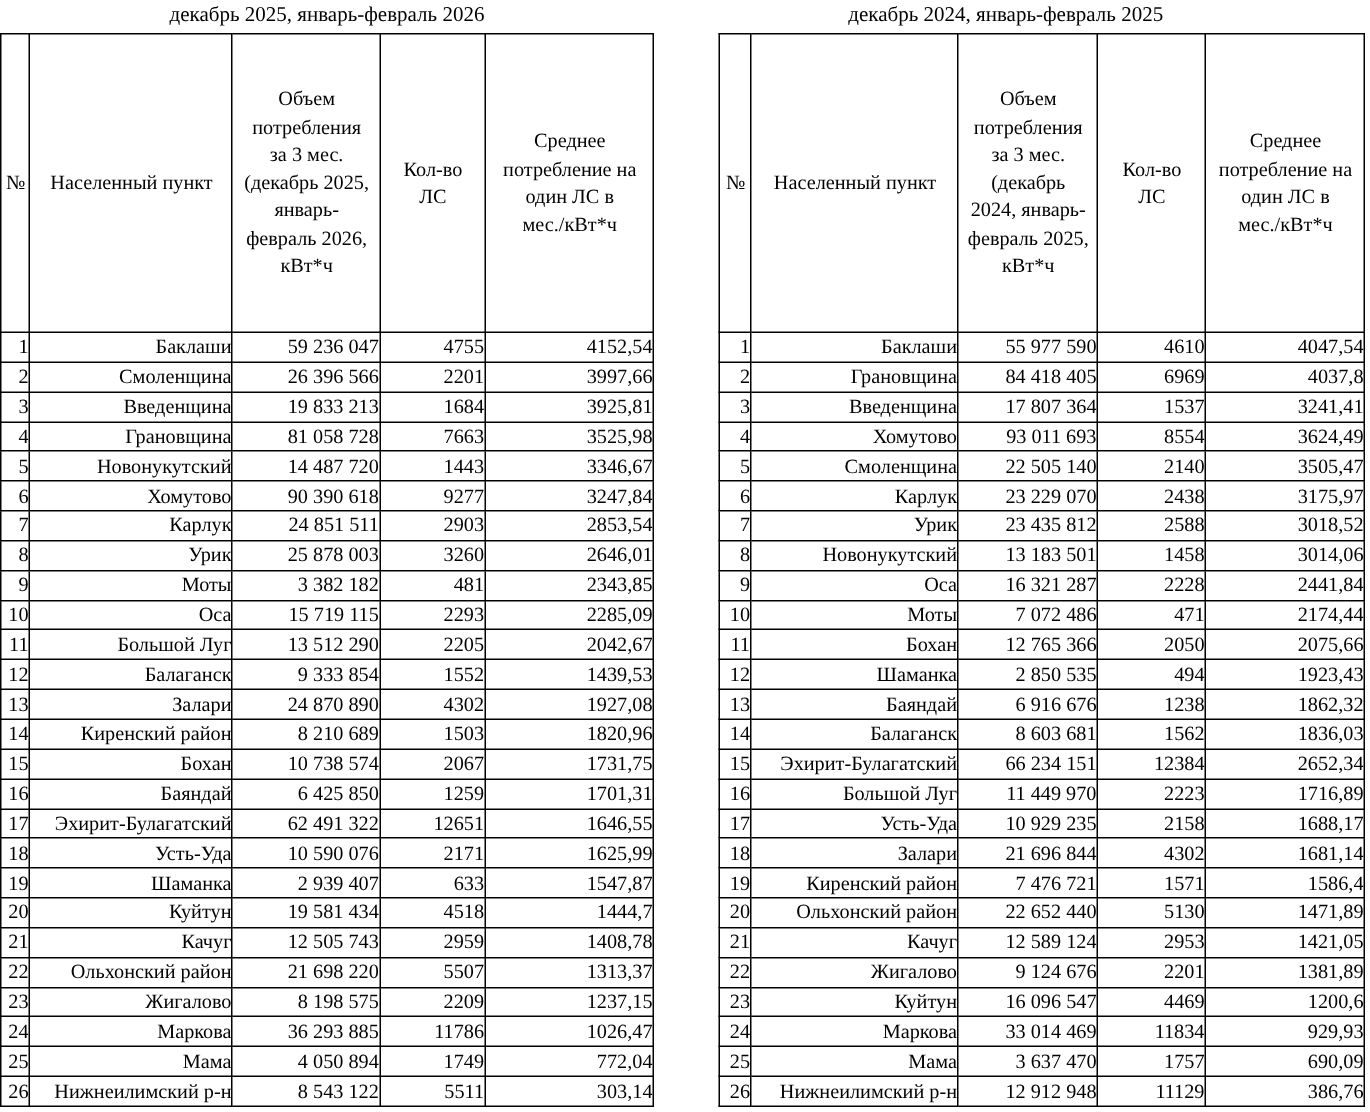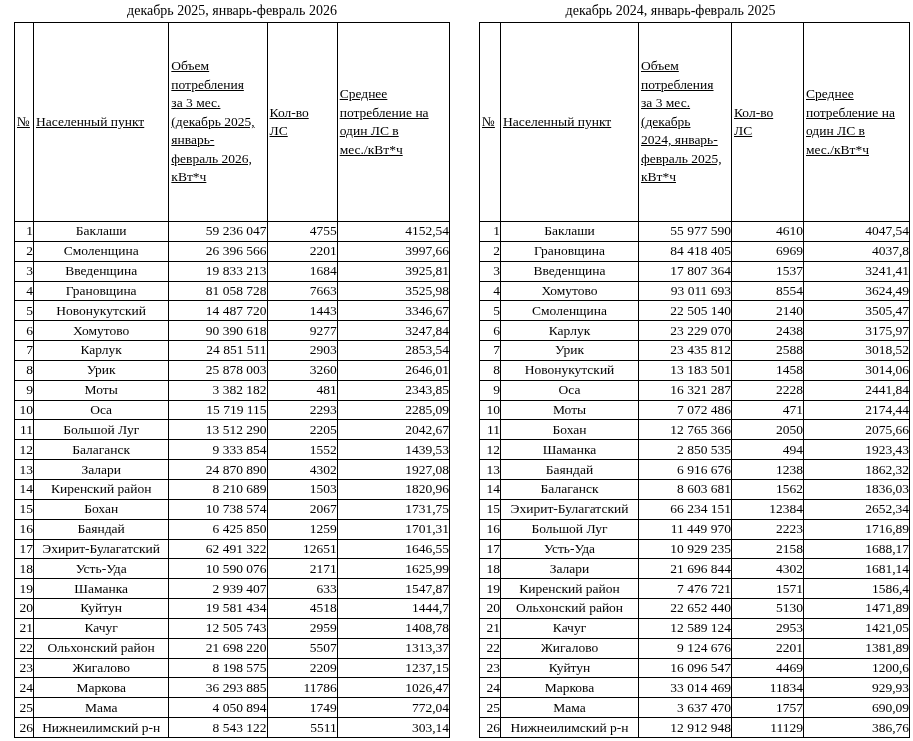--- a/index.html
+++ b/index.html
@@ -13,21 +13,21 @@
     height: 741px;
     background: #ffffff;
     font-family: "Liberation Serif", serif;
     color: #000000;
     overflow: hidden;
   }
   .tbl-wrap {
     position: absolute;
     top: 2px;
   }
-  .tbl-wrap.left  { left: 14px;   width: 436px; }
+  .tbl-wrap.left  { left: 0;   width: 436px; }
   .tbl-wrap.right { left: 479px; width: 383px; }
   .tbl-title {
     height: 20px;
     line-height: 18px;
     text-align: center;
     font-size: 14px;
     white-space: nowrap;
   }
   table.data {
     border-collapse: collapse;
@@ -38,30 +38,29 @@
   table.data th,
   table.data td {
     border: 1px solid #000000;
     padding: 0;
     overflow: hidden;
   }
   table.data thead tr { height: 199px; }
   table.data tbody tr { height: 19.85px; }
   table.data th {
     font-weight: normal;
-    text-align: left;
+    text-align: center;
     vertical-align: middle;
     white-space: pre-line;
     line-height: 18.5px;
     padding-left: 2px;
     padding-right: 1px;
-    text-decoration: underline;
   }
   td.c-num  { text-align: right; padding-right: 2px; }
-  td.c-name { text-align: center;  padding-left: 2px; white-space: nowrap; }
+  td.c-name { text-align: right;  padding-left: 2px; white-space: nowrap; }
   td.c-vol,
   td.c-acc,
   td.c-avg  { text-align: right; padding-right: 3px; white-space: nowrap; }
 </style>
 </head>
 <body>
 
 <div class="page">
 
   <section class="tbl-wrap left">

